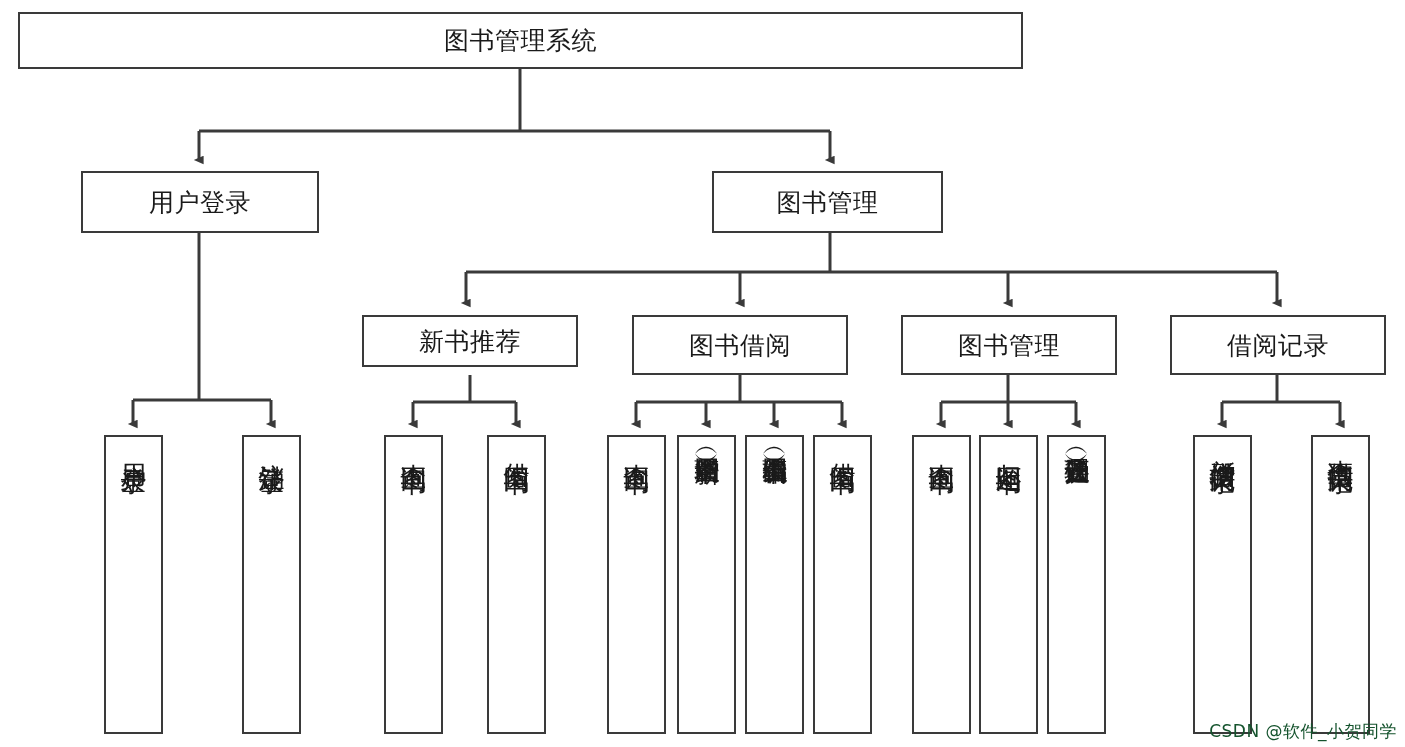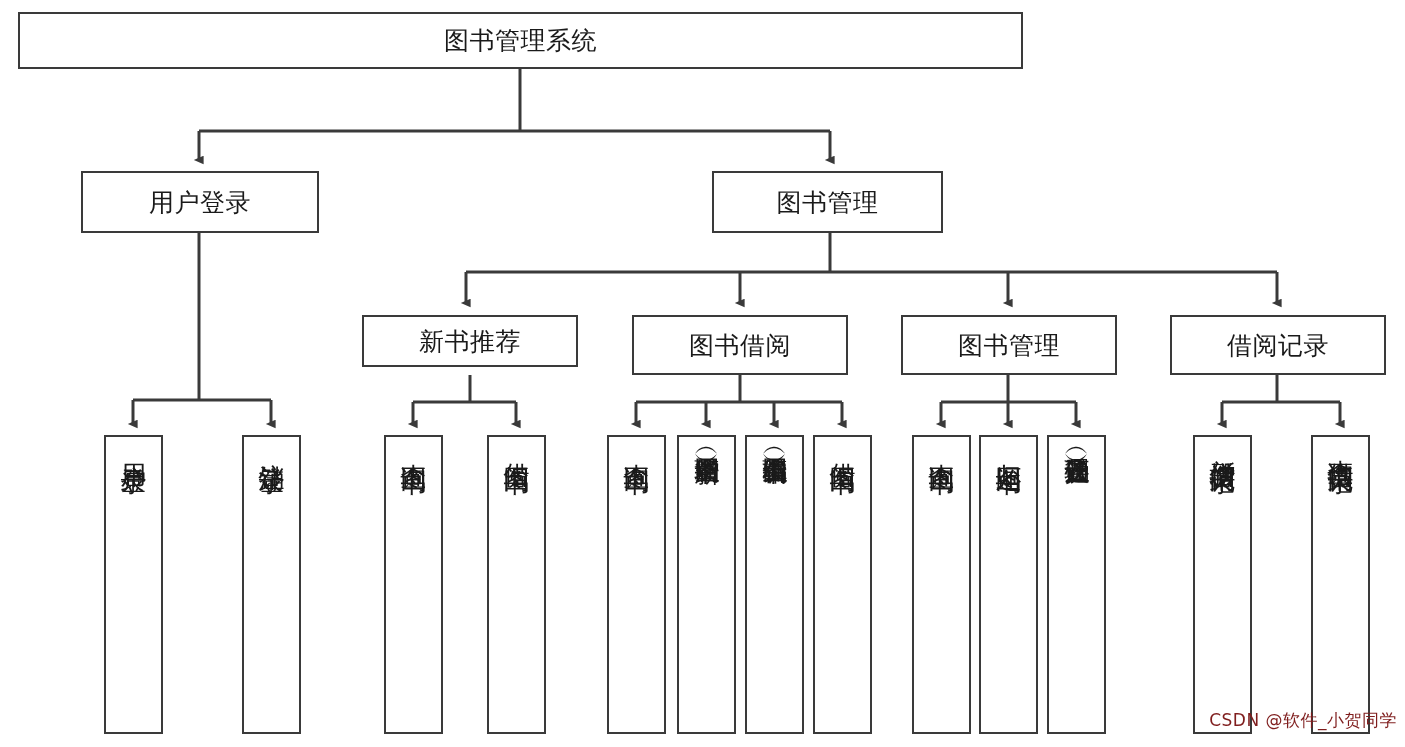--- a/index.html
+++ b/index.html
@@ -64,23 +64,23 @@
   .node.v.tall .label {
     font-size: 25px;
     letter-spacing: 0px;
   }
   .node.v.mid .label {
     margin-top: 4px;
   }
   .watermark {
     position: absolute;
     right: 8px;
-    bottom: 15px;
+    bottom: 4px;
     font-size: 17px;
-    color: #7f1d1d;
+    color: #14532d;
     white-space: nowrap;
     letter-spacing: 0.5px;
   }
 </style>
 </head>
 <body>
 
 <div id="canvas">
 
   <svg class="wires" viewBox="0 0 1405 747" xmlns="http://www.w3.org/2000/svg">

